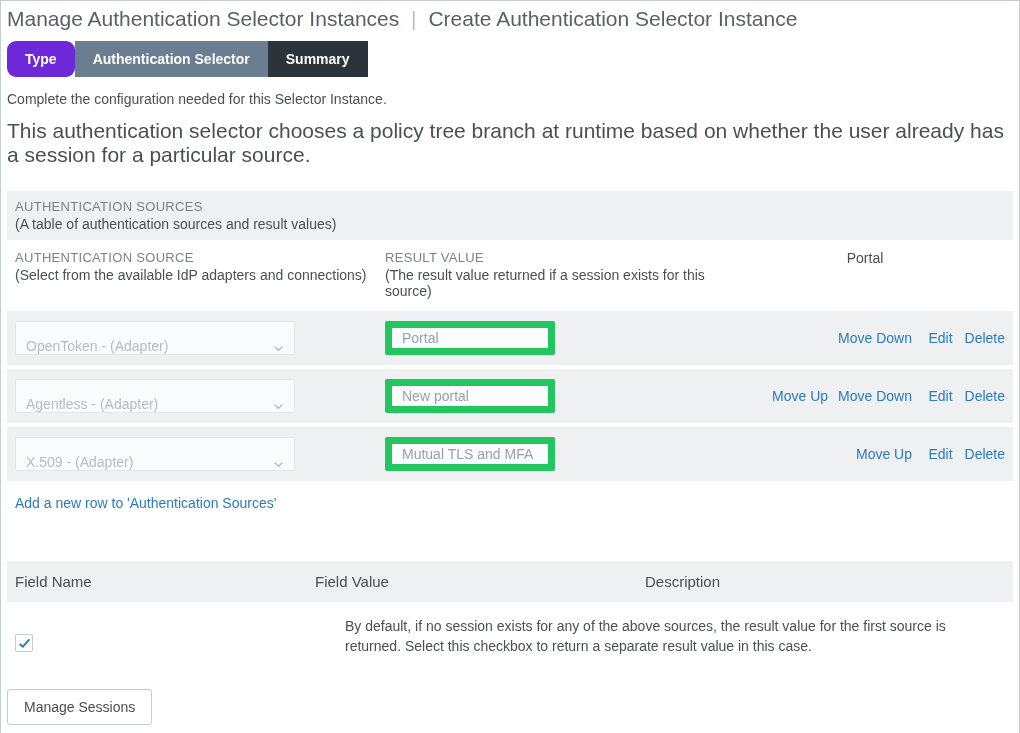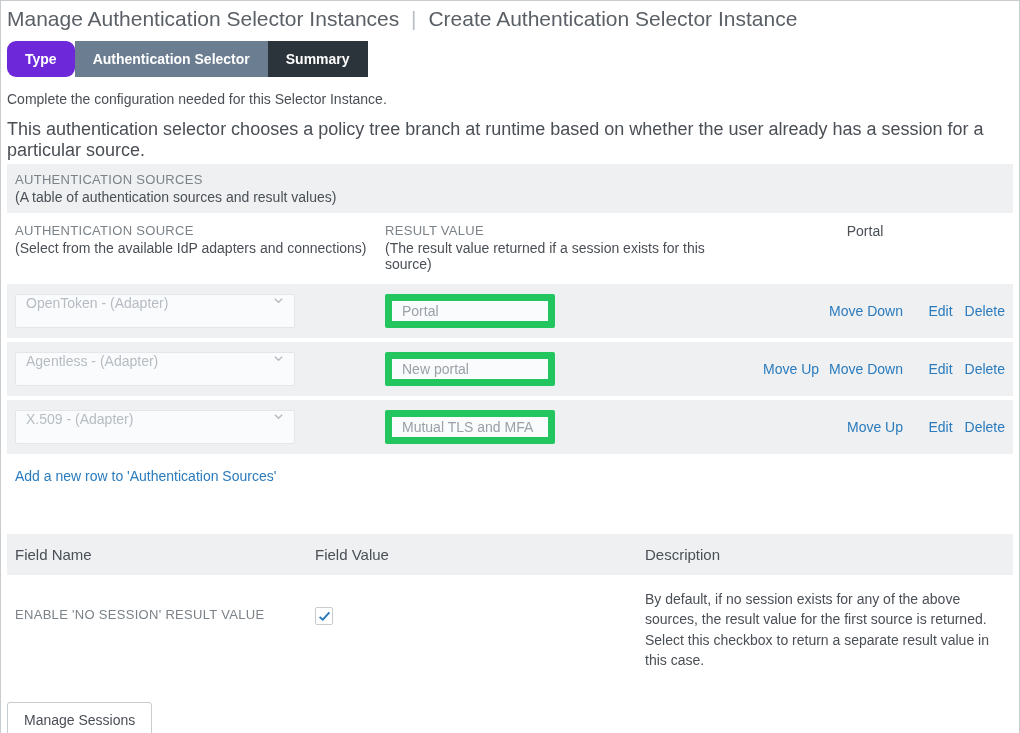--- a/index.html
+++ b/index.html
@@ -38,22 +38,22 @@
     cursor: pointer;
   }
   .tab-type    { background: #6d28d9; border-radius: 9px; }
   .tab-auth    { background: #6b7d90; }
   .tab-summary { background: #2b333b; }
   .helper {
     padding: 14px 0 6px 6px;
     color: #4a4f55;
   }
   .helper2 {
-    padding: 6px 6px 3px 6px;
-    font-size: 18px;
+    padding: 6px 6px 24px 6px;
+    font-size: 21px;
     color: #4a4f55;
   }
   .section-header {
     background: #eef0f2;
     padding: 8px 8px;
     margin: 0 6px;
   }
   .section-title {
     font-size: 13px;
     color: #7b8288;
@@ -84,21 +84,21 @@
     padding: 10px 8px;
     margin-bottom: 4px;
   }
   .select-fake {
     width: 280px;
     height: 34px;
     background: #fafbfc;
     border: 1px solid #e4e7ea;
     border-radius: 2px;
     display: flex;
-    align-items: flex-start;
+    align-items: flex-end;
     justify-content: space-between;
     padding: 0 10px;
     color: #b6bcc2;
     font-size: 14px;
   }
   .select-fake svg { width:11px; height:11px; }
   .input-fake {
     width: 170px;
     height: 34px;
     background: #fafbfc;
@@ -106,21 +106,21 @@
     border-radius: 2px;
     display: flex;
     align-items: center;
     padding: 0 10px;
     color: #9aa1a8;
     font-size: 14px;
   }
   .actions {
     display: flex;
     justify-content: flex-end;
-    gap: 12px;
+    gap: 3px;
     font-size: 14px;
   }
   .move-group { display:flex; gap:10px; justify-content:flex-end; min-width:160px;}
   .edit-group { display:flex; gap:12px; min-width:90px; justify-content:flex-end;}
   .link { color: #2a7bbd; cursor: pointer; }
   .add-row {
     padding: 10px 8px 10px 14px;
     color: #2a7bbd;
     cursor: pointer;
     font-size: 14px;
@@ -292,21 +292,20 @@
 
   <div class="spacer"></div>
 
   <div class="field-table">
     <div class="field-head">
       <div class="fcol-name">Field Name</div>
       <div class="fcol-value">Field Value</div>
       <div class="fcol-desc">Description</div>
     </div>
     <div class="field-row">
-      <div class="field-name">ENABLE 'NO SESSION' RESULT VALUE</div>
       <div class="field-value">
         <span class="checkbox">
           <svg viewBox="0 0 16 16">
               <path fill="none" stroke="#2a7bbd" stroke-width="2.4" d="M2 8.5 L6 12 L14 3"></path>
             </svg>
         </span>
       </div>
       <div class="field-desc">By default, if no session exists for any of the above sources, the result value for the first source is returned. Select this checkbox to return a separate result value in this case.</div>
     </div>
   </div>

